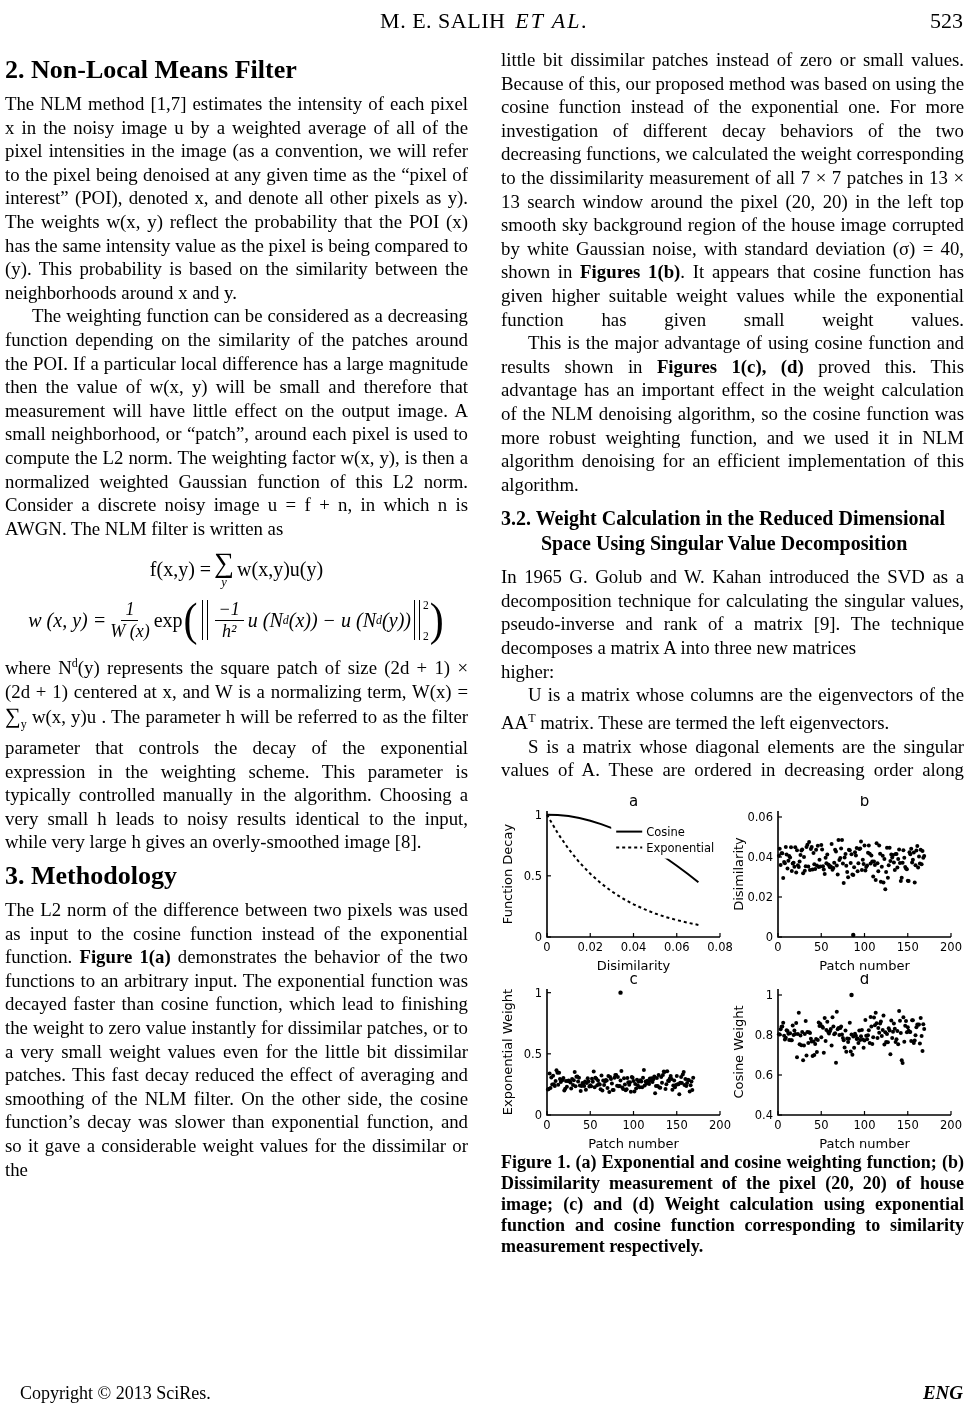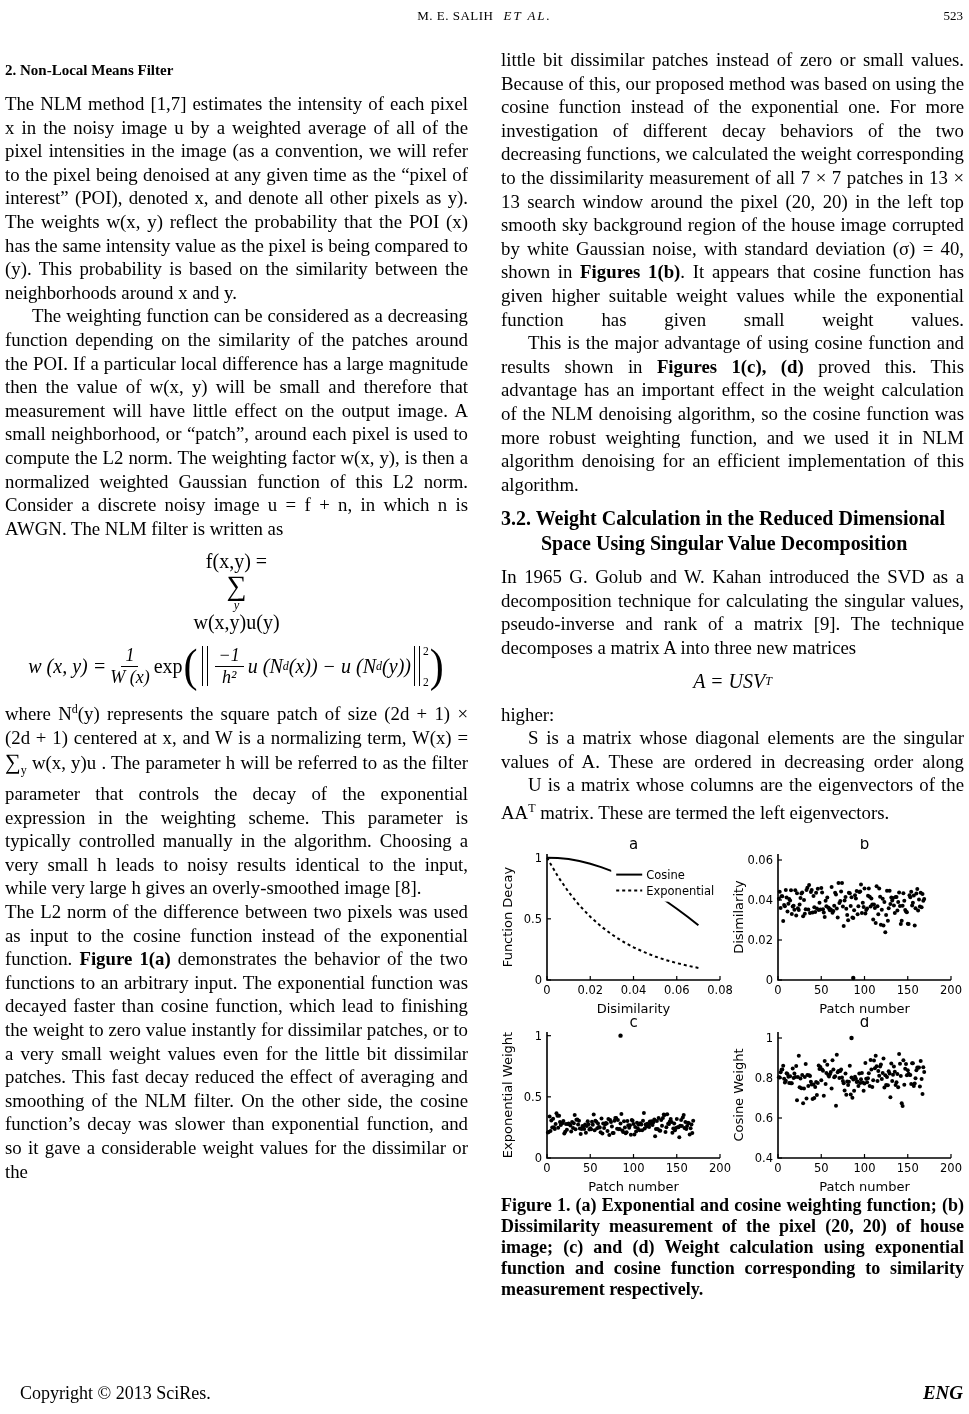--- a/index.html
+++ b/index.html
@@ -1,44 +1,44 @@
 <!DOCTYPE html>
 <html><head>
 <meta charset="utf-8">
 <style>
   html,body{margin:0;padding:0;background:#ffffff;}
   .page{position:relative;width:969px;height:1414px;background:#fff;overflow:hidden;
         font-family:"Liberation Serif",serif;color:#000;}
   
   .header{position:absolute;top:8px;left:6px;right:6px;display:flex;align-items:center;
-          font-size:13px;}
+          font-size:22px;}
   .header .hspacer{flex:1;}
   .header .htitle{flex:0 0 auto;letter-spacing:.5px;}
   .header .htitle .etal{font-style:italic;margin-left:10px;letter-spacing:2px;}
   .header .pagenum{flex:1;text-align:right;}
   .footer{position:absolute;bottom:10px;left:20px;right:6px;display:flex;align-items:baseline;
           font-size:18px;}
   .footer .journal{margin-left:auto;font-weight:bold;font-style:italic;font-size:19px;}
   
   .col{position:absolute;top:48px;width:463px;}
   .col-left{left:5px;}
   .col-right{left:501px;}
-  h2{font-size:15px;line-height:26px;margin:9px 0 9px 0;font-weight:bold;}
+  h2{font-size:26px;line-height:26px;margin:9px 0 9px 0;font-weight:bold;}
   h3{font-size:20px;line-height:25px;margin:10px 0 9px 0;font-weight:bold;}
   h3.hang{padding-left:40px;text-indent:-40px;}
   p{font-size:18.8px;line-height:23.6px;text-align:justify;margin:0;}
   p.indent{text-indent:27px;}
   p.jlast{text-align-last:justify;}
   sup{font-size:12px;}
   sub{font-size:12px;}
   
   .equation{display:flex;justify-content:center;align-items:center;font-size:20px;
             margin:10px 0;font-style:italic;}
   .equation .up{font-style:normal;}
-  .eq1{font-style:normal;flex-direction:column;}
+  .eq1{font-style:normal;}
   .sumstack{display:inline-flex;flex-direction:column;align-items:center;margin:0 3px;}
   .sumstack .sumsign{font-size:28px;line-height:26px;font-style:normal;}
   .sumstack .sumsub{font-size:12.5px;line-height:12px;font-style:italic;}
   .frac{display:inline-flex;flex-direction:column;align-items:center;margin:0 4px;
         font-size:18px;line-height:19px;}
   .frac .num{border-bottom:1.5px solid #000;padding:0 4px 1px 4px;}
   .frac .den{padding-top:1px;}
   .bigparen{font-size:42px;font-weight:300;font-style:normal;line-height:40px;
             transform:scaleY(1.1);margin:0 1px;}
   .dbar{display:inline-block;width:4px;height:40px;border-left:1.7px solid #000;
@@ -99,41 +99,38 @@
       <span class="dbar"></span>
       <span class="supsub">
         <span>2</span>
         <span>2</span>
       </span>
       <span class="bigparen">)</span>
     </div>
 
     <p><span>where N</span><sup>d</sup><span>(y) represents the square patch of size (2d + 1) × (2d + 1) centered at x, and W is a normalizing term, W(x) = </span><span class="inline-sum">∑</span><sub>y</sub><span> w(x, y)u . The parameter h will be referred to as the filter parameter that controls the decay of the exponential expression in the weighting scheme. This parameter is typically controlled manually in the algorithm. Choosing a very small h leads to noisy results identical to the input, while very large h gives an overly-smoothed image [8].</span></p>
 
+    <h2>3. Methodology</h2>
 
     <p class="jlast"><span>The L2 norm of the difference between two pixels was used as input to the cosine function instead of the exponential function. </span><b>Figure 1(a)</b><span> demonstrates the behavior of the two functions to an arbitrary input. The exponential function was decayed faster than cosine function, which lead to finishing the weight to zero value instantly for dissimilar patches, or to a very small weight values even for the little bit dissimilar patches. This fast decay reduced the effect of averaging and smoothing of the NLM filter. On the other side, the cosine function’s decay was slower than exponential function, and so it gave a considerable weight values for the dissimilar or the</span></p>
   </div>
 
   <div class="col col-right">
     <p class="jlast"><span>little bit dissimilar patches instead of zero or small values. Because of this, our proposed method was based on using the cosine function instead of the exponential one. For more investigation of different decay behaviors of the two decreasing functions, we calculated the weight corresponding to the dissimilarity measurement of all 7 × 7 patches in 13 × 13 search window around the pixel (20, 20) in the left top smooth sky background region of the house image corrupted by white Gaussian noise, with standard deviation (σ) = 40, shown in </span><b>Figures 1(b)</b><span>. It appears that cosine function has given higher suitable weight values while the exponential function has given small weight values.</span></p>
 
     <p class="indent"><span>This is the major advantage of using cosine function and results shown in </span><b>Figures 1(c), (d)</b><span> proved this. This advantage has an important effect in the weight calculation of the NLM denoising algorithm, so the cosine function was more robust weighting function, and we used it in NLM algorithm denoising for an efficient implementation of this algorithm.</span></p>
 
     <h3 class="hang">3.2. Weight Calculation in the Reduced Dimensional Space Using Singular Value Decomposition</h3>
 
     <p>In 1965 G. Golub and W. Kahan introduced the SVD as a decomposition technique for calculating the singular values, pseudo-inverse and rank of a matrix [9]. The technique decomposes a matrix A into three new matrices</p>
 
-    <div class="equation">
-      <span>A = USV</span>
-        <sup>T</sup>
-    </div>
 
     <p>higher:</p>
+    <p class="indent"><span>U is a matrix whose columns are the eigenvectors of the AA</span><sup>T</sup><span> matrix. These are termed the left eigenvectors.</span></p>
     <p class="indent jlast">S is a matrix whose diagonal elements are the singular values of A. These are ordered in decreasing order along</p>
-    <p class="indent"><span>U is a matrix whose columns are the eigenvectors of the AA</span><sup>T</sup><span> matrix. These are termed the left eigenvectors.</span></p>
 
     <div class="figure">
       <div class="figure-grid">
         <svg width="231" height="178">
             <path d="M 46 15 V 141 H 219" fill="none" stroke="#000" stroke-width="1.6"></path>
             <line x1="46" y1="141" x2="46" y2="137" stroke="#000" stroke-width="1.2"></line>
             <text x="46" y="155" text-anchor="middle" font-size="11.5">0</text>
             <line x1="89.25" y1="141" x2="89.25" y2="137" stroke="#000" stroke-width="1.2"></line>
             <text x="89.25" y="155" text-anchor="middle" font-size="11.5">0.02</text>
             <line x1="132.5" y1="141" x2="132.5" y2="137" stroke="#000" stroke-width="1.2"></line>

